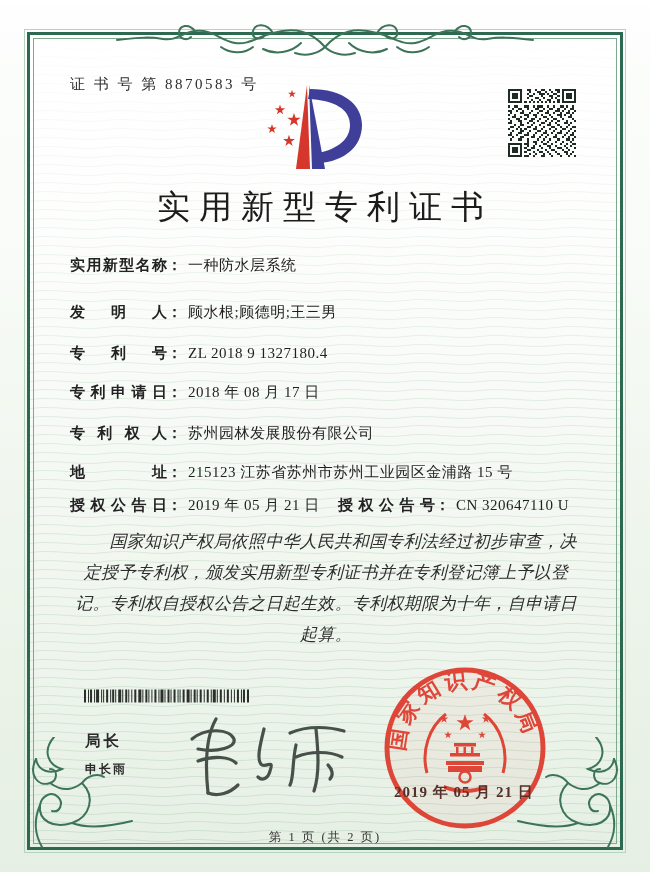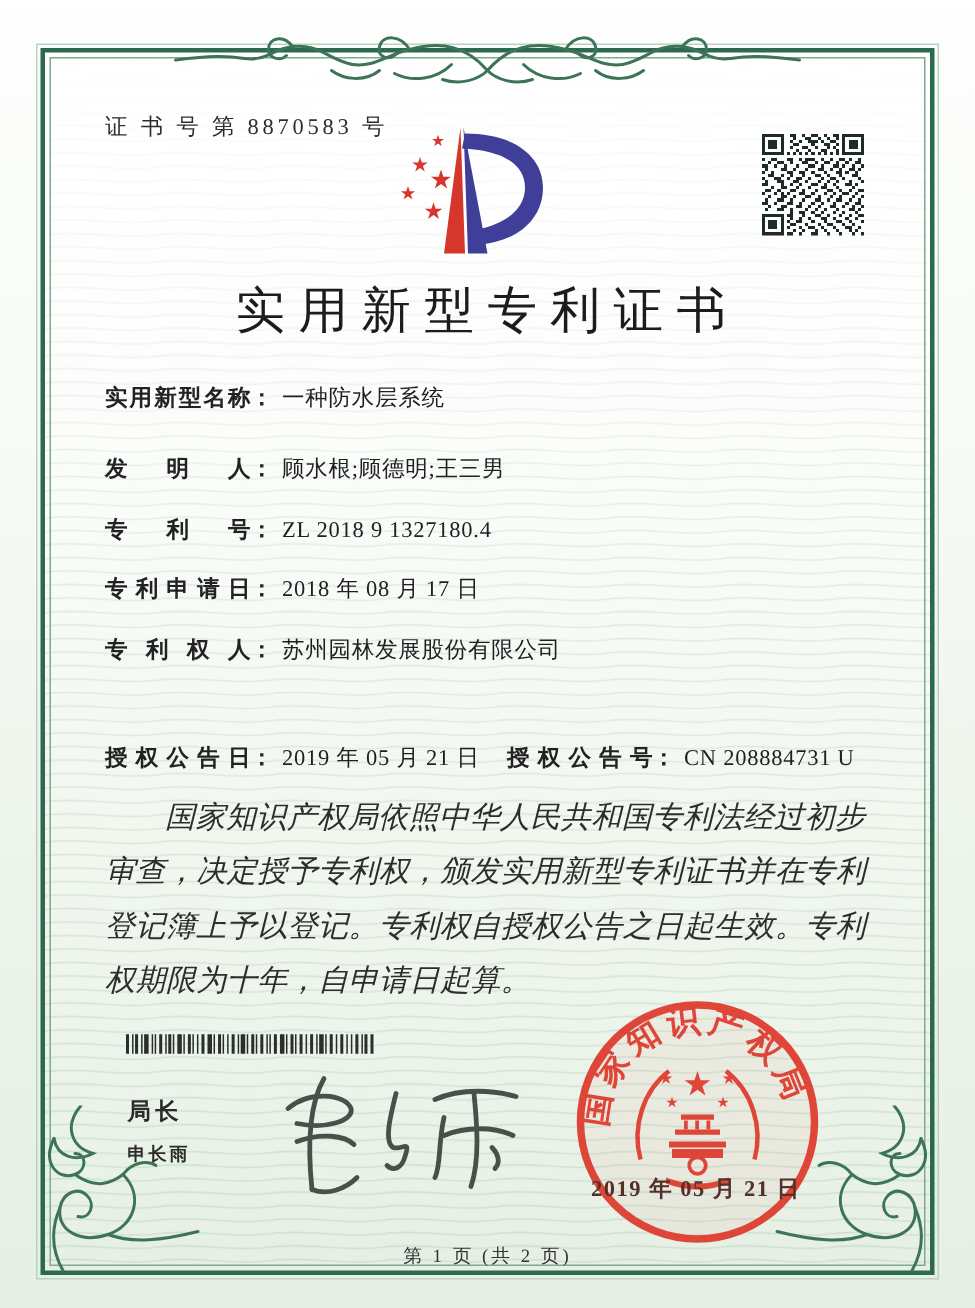--- a/index.html
+++ b/index.html
@@ -20,22 +20,22 @@
   .content{position:absolute;inset:0;z-index:3;}
   .cert-no{position:absolute;left:70px;top:70px;font-size:15px;letter-spacing:2.5px;font-weight:500;color:#2e2e2e;}
   .logo{position:absolute;left:252px;top:68px;}
   .qr{position:absolute;left:508px;top:84px;}
   .title{position:absolute;left:0;right:0;top:180px;text-align:center;font-size:33px;font-weight:400;letter-spacing:9px;color:#1c1c1c;}
   .row{position:absolute;left:70px;font-size:15px;white-space:nowrap;}
   .lab{display:inline-block;width:97px;text-align:justify;text-align-last:justify;font-weight:600;color:#222;}
   .colon{font-weight:600;}
   .val{margin-left:6px;color:#1f1f1f;letter-spacing:0.5px;}
   .grant-right{position:absolute;left:268px;top:0;white-space:nowrap;}
-  .body-text{position:absolute;left:70px;top:522px;width:512px;font-size:20px;line-height:1.82;
-    color:#2d2d2d;font-style:italic;letter-spacing:0.3px;}
+  .body-text{position:absolute;left:70px;top:522px;width:512px;font-size:17px;line-height:1.82;
+    color:#2d2d2d;font-style:italic;letter-spacing:0.3px;text-align:center;}
   .body-text p{margin:0;text-indent:2em;}
   .barcode{position:absolute;left:84px;top:684px;}
   .signer-title{position:absolute;left:85px;top:726px;font-size:15.5px;font-weight:600;letter-spacing:3px;color:#2b2b2b;}
   .signer-name{position:absolute;left:85px;top:756px;font-size:12px;font-weight:600;letter-spacing:2px;color:#2b2b2b;}
   .signature{position:absolute;left:178px;top:700px;}
   .seal{position:absolute;left:378px;top:656px;}
   .seal-date{position:absolute;left:394px;top:778px;font-size:15px;font-weight:600;letter-spacing:1px;color:#53302a;z-index:4;}
   .footer{position:absolute;left:0;right:0;top:824px;text-align:center;font-size:12.5px;letter-spacing:2px;color:#333;}
 </style>
 </head>
@@ -174,24 +174,27 @@
     </div>
     <div class="row" style="top:339px">
       <span class="lab">专利号</span><span class="colon">：</span><span class="val">ZL 2018 9 1327180.4</span>
     </div>
     <div class="row" style="top:378px">
       <span class="lab">专利申请日</span><span class="colon">：</span><span class="val">2018 年 08 月 17 日</span>
     </div>
     <div class="row" style="top:419px">
       <span class="lab">专利权人</span><span class="colon">：</span><span class="val">苏州园林发展股份有限公司</span>
     </div>
+    <div class="row" style="top:458px">
+      <span class="lab">地址</span><span class="colon">：</span><span class="val">215123 江苏省苏州市苏州工业园区金浦路 15 号</span>
+    </div>
     <div class="row" style="top:491px">
       <span class="lab">授权公告日</span><span class="colon">：</span><span class="val">2019 年 05 月 21 日</span>
       <span class="grant-right">
-        <span class="lab">授权公告号</span><span class="colon">：</span><span class="val">CN 208884731 U</span>
+        <span class="lab">授权公告号</span><span class="colon">：</span><span class="val">CN 320647110 U</span>
       </span>
     </div>
 
     <div class="body-text">
       <p>国家知识产权局依照中华人民共和国专利法经过初步审查，决定授予专利权，颁发实用新型专利证书并在专利登记簿上予以登记。专利权自授权公告之日起生效。专利权期限为十年，自申请日起算。</p>
     </div>
 
     <svg class="barcode" width="166" height="14" viewBox="0 0 165 13">
       <path fill="#2a2f2b" d="M0,0h2v13h-2z M4,0h1v13h-1z M6,0h2v13h-2z M10,0h1v13h-1z M12,0h3v13h-3z M17,0h1v13h-1z M19,0h1v13h-1z M22,0h2v13h-2z M26,0h1v13h-1z M28,0h2v13h-2z M31,0h1v13h-1z M34,0h3v13h-3z M38,0h1v13h-1z M41,0h2v13h-2z M44,0h1v13h-1z M47,0h1v13h-1z M50,0h2v13h-2z M54,0h3v13h-3z M58,0h1v13h-1z M61,0h2v13h-2z M64,0h1v13h-1z M67,0h1v13h-1z M70,0h2v13h-2z M74,0h1v13h-1z M76,0h3v13h-3z M80,0h1v13h-1z M83,0h2v13h-2z M86,0h1v13h-1z M89,0h2v13h-2z M93,0h1v13h-1z M95,0h1v13h-1z M98,0h2v13h-2z M102,0h3v13h-3z M106,0h1v13h-1z M109,0h2v13h-2z M112,0h1v13h-1z M115,0h2v13h-2z M119,0h1v13h-1z M122,0h2v13h-2z M126,0h1v13h-1z M128,0h3v13h-3z M132,0h1v13h-1z M135,0h2v13h-2z M139,0h1v13h-1z M142,0h2v13h-2z M146,0h1v13h-1z M149,0h1v13h-1z M152,0h2v13h-2z M156,0h1v13h-1z M158,0h2v13h-2z M162,0h2v13h-2z"></path>
     </svg>

